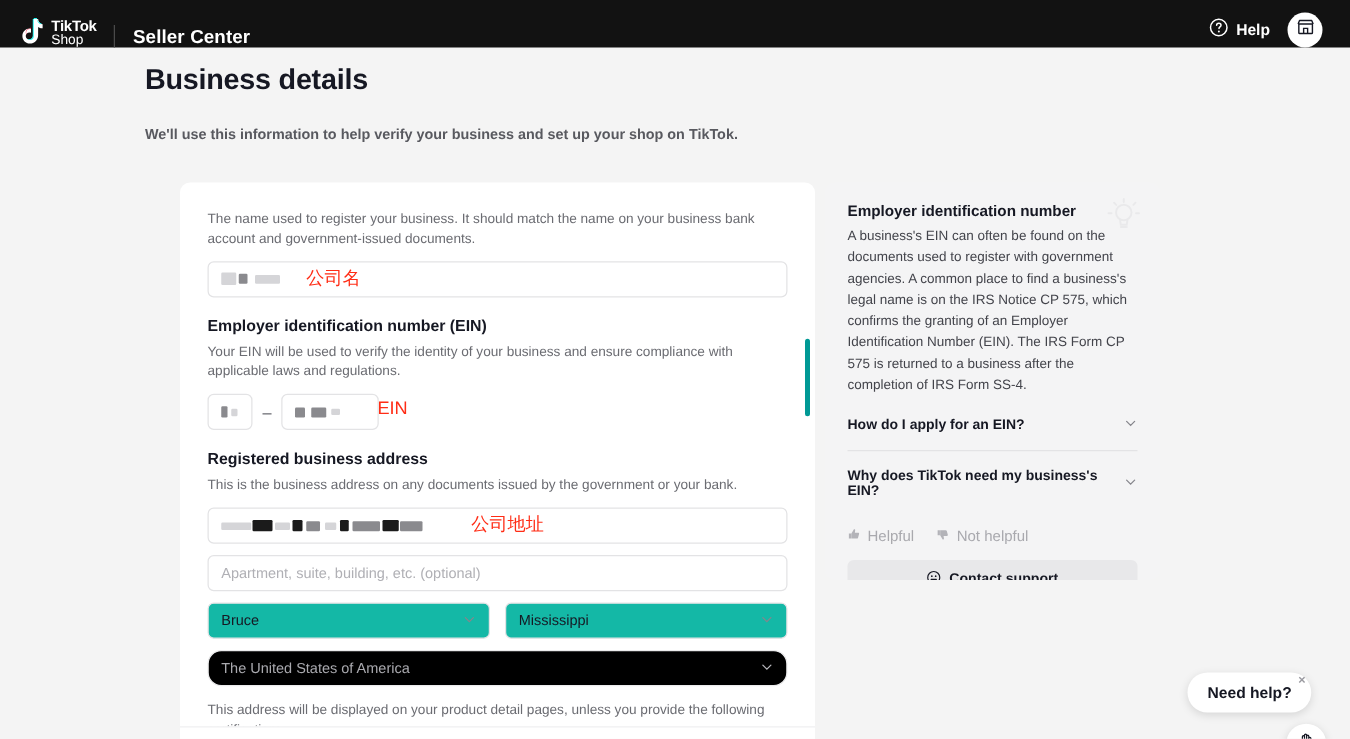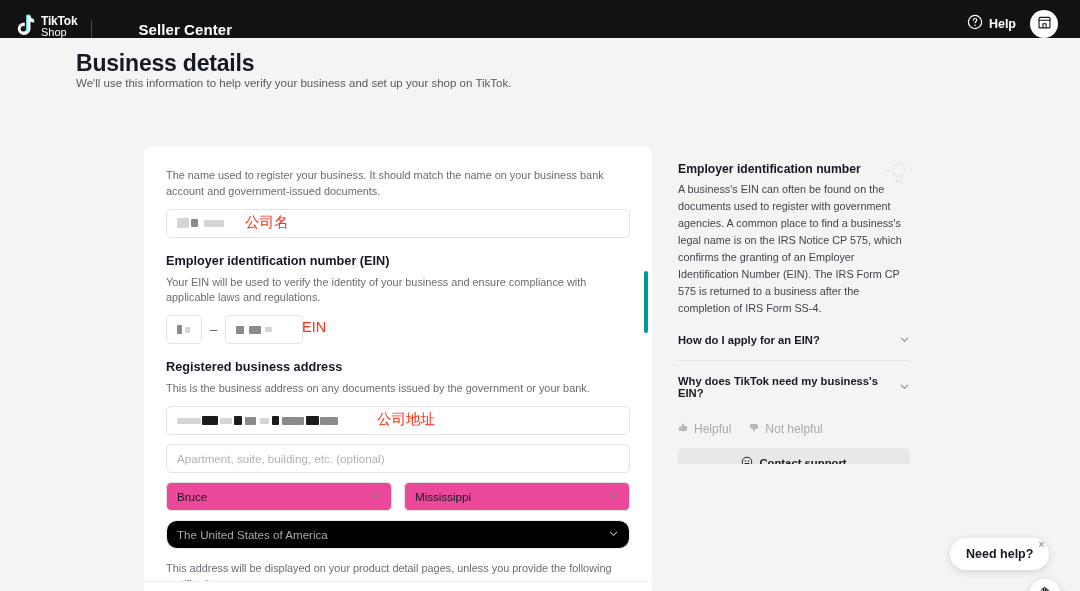--- a/index.html
+++ b/index.html
@@ -20,41 +20,41 @@
   }
   .logo-wrap { display: flex; align-items: center; gap: 5px; }
   .note-icon { width: 22px; height: 24px; position: relative; display:block; }
   .logo-text { color:#fff; line-height: 1.0; }
   .logo-text .l1 { font-size: 12px; font-weight: bold; letter-spacing: -0.2px; display:block;}
   .logo-text .l2 { font-size: 11px; font-weight: 500; display:block; }
   .divider-v {
     width: 1px; height: 18px; background: #4a4a4a; margin: 0 14px;
   }
   .seller-center {
-    color: #fff; font-size: 15px; font-weight: bold; letter-spacing: .1px; margin-left: 32px;
+    color: #fff; font-size: 15px; font-weight: bold; letter-spacing: .1px;
   }
   .topbar-right {
     margin-left: auto; display: flex; align-items: center; gap: 14px;
     padding-right: 8px;
   }
   .help-grp { display:flex; align-items:center; gap:6px; cursor:pointer; }
   .help-grp .lbl { color:#fff; font-size: 12.5px; font-weight: 600; }
   .circ-btn {
     width: 28px; height: 28px; border-radius: 50%;
     background: #fff; display:flex; align-items:center; justify-content:center;
   }
 
   
   .page { position: relative; width: 100%; height: 553px; }
-  .page-head { padding: 12px 0 0 76px; }
+  .page-head { padding: 12px 0 0 116px; }
   h1.page-title {
     font-size: 23px; font-weight: bold; color: #161823; letter-spacing: -0.2px;
   }
   .page-sub {
-    margin-top: 0; font-size: 11.5px; color: #58595f;
+    margin-top: 25px; font-size: 11.5px; color: #58595f; font-weight: bold;
   }
 
   
   .form-card {
     position: absolute; left: 144px; top: 108px;
     width: 508px; height: 455px;
     background: #fff; border-radius: 8px 8px 0 0;
     padding: 22px 22px 0 22px;
     overflow: hidden;
   }
@@ -91,21 +91,21 @@
   .row-gap { margin-top: 16px; }
   .ein-row { display: flex; align-items: center; gap: 8px; position: relative; }
   .ein-a { width: 36px; height: 29px; }
   .ein-dash { color: #575860; font-size: 13px; }
   .ein-b { width: 78px; height: 29px; }
 
   .two-col { display: flex; gap: 12px; margin-top: 9px; }
   .sel {
     flex: 1; height: 29px; border: 1px solid #e3e3e5; border-radius: 5px;
     display: flex; align-items: center; padding: 0 10px;
-    font-size: 11.6px; color: #161823; background: #ec4899;
+    font-size: 11.6px; color: #161823; background: #14b8a6;
   }
   .sel.disabled { background: #000000; color: #a9a9ae; border-color: #ececed; border-radius: 11px; }
   .sel .caret { margin-left: auto; }
   .counter { margin-left: auto; font-size: 10.5px; color: #b4b4b8; }
   .note-txt {
     margin-top: 12px; font-size: 10.9px; color: #6b6c72; line-height: 1.45;
   }
 
   
   .footer-bar {

